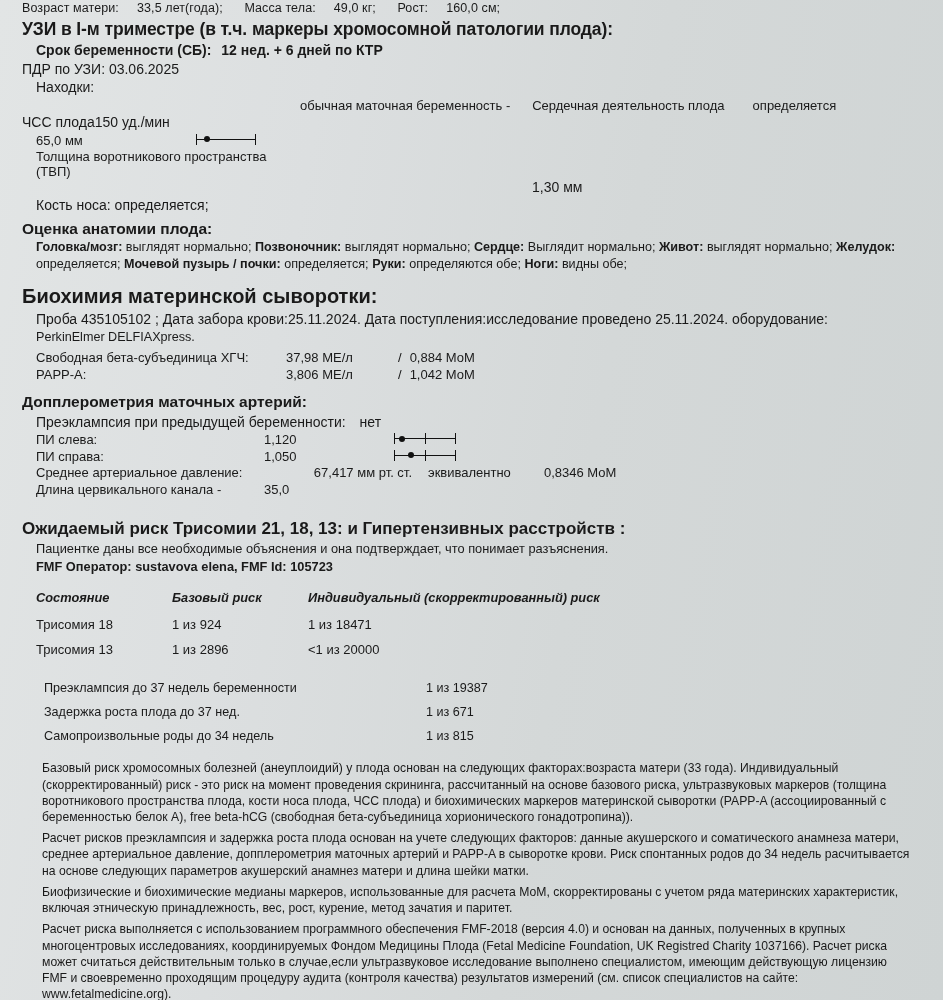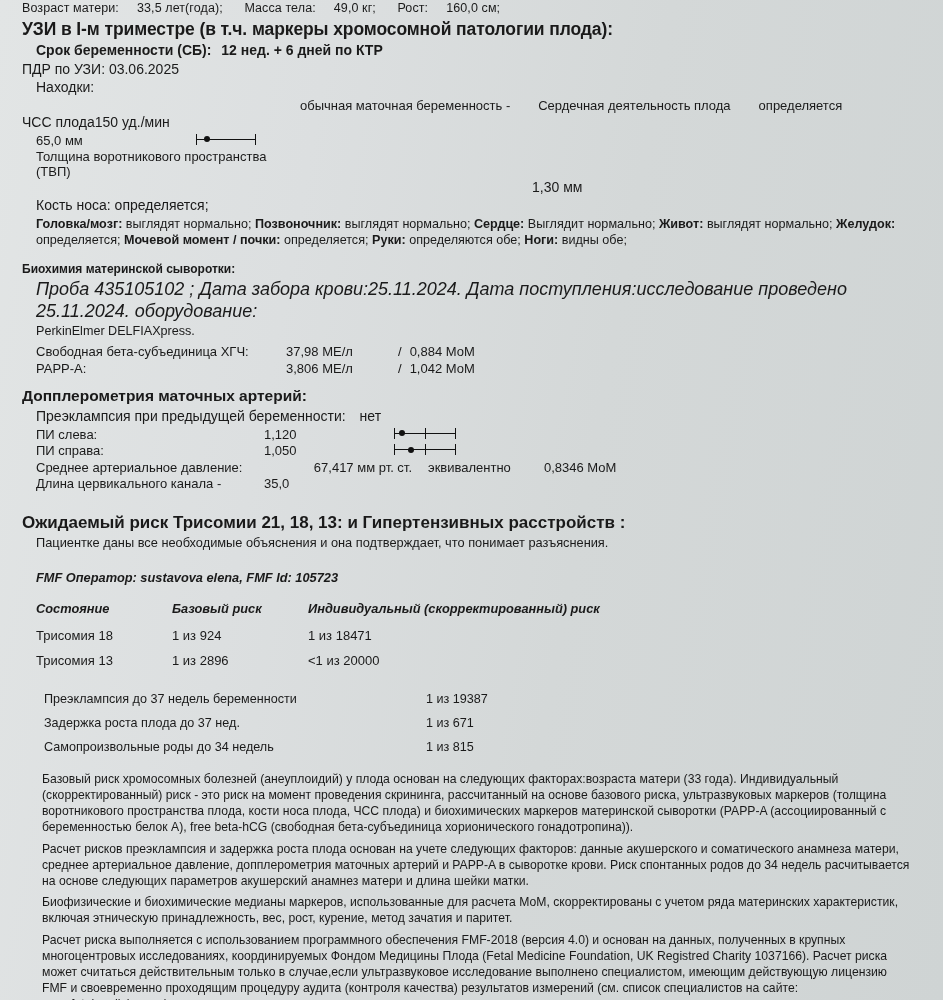--- a/index.html
+++ b/index.html
@@ -33,21 +33,21 @@
     white-space: nowrap;
   }
   .row-top span { margin-right: 18px; }
   h1.section {
     font-size: 17.5px;
     font-weight: bold;
     margin: 4px 0 2px 0;
     letter-spacing: -0.1px;
   }
   h2.section {
-    font-size: 12px;
+    font-size: 20px;
     font-weight: bold;
     margin: 13px 0 3px 0;
   }
   .line {
     font-size: 14px;
     margin: 1.5px 0;
     line-height: 1.22;
   }
   .line b, .bold { font-weight: bold; }
   .ind { padding-left: 14px; }
@@ -99,24 +99,23 @@
     border-radius: 50%;
     background: #111;
   }
   .risk-title {
     font-size: 17px;
     font-weight: bold;
     margin: 22px 0 2px 0;
   }
   .fmf {
     font-size: 12.8px;
-    font-style: italic;
     font-weight: bold;
     padding-left: 14px;
-    margin-top: 19px;
+    margin-top: 3px;
   }
   table.risk {
     margin-top: 16px;
     margin-left: 14px;
     border-collapse: collapse;
     font-size: 13px;
   }
   table.risk th {
     text-align: left;
     font-style: italic;
@@ -167,21 +166,21 @@
     <div class="line ind">
       <b>Срок беременности (СБ):</b>
       <b style="margin-left:6px;">12 нед. + 6 дней по КТР</b>
     </div>
     <div class="line">ПДР по УЗИ: 03.06.2025</div>
 
     <div class="line ind">Находки:</div>
 
     <div class="flexrow" style="padding-left:0;">
       <span class="lbl-w1" style="padding-left:278px;width:auto;">обычная маточная беременность -</span>
-      <span style="margin-left:28px;">Сердечная деятельность плода</span>
+      <span style="margin-left:22px;">Сердечная деятельность плода</span>
       <span style="margin-left:28px;">определяется</span>
     </div>
 
     <div class="line">
       <span>ЧСС плода</span><span>150 уд./мин</span>
     </div>
 
     <div class="flexrow">
       <span class="val-w">65,0 мм</span>
       <span class="whisker" style="width:60px;">
@@ -193,42 +192,43 @@
     </div>
 
     <div class="flexrow">
       <span class="lbl-w1">Толщина воротникового пространства (ТВП)</span>
       <span class="val-w"></span>
     </div>
     <div class="line" style="padding-left:510px;margin-top:-2px;">1,30 мм</div>
 
     <div class="line ind">Кость носа: определяется;</div>
 
+    <h2 class="section" style="font-size:15.5px;margin:6px 0 1px 0;">Оценка анатомии плода:</h2>
 
     <div class="anat" style="padding-left:14px;">
       <b>Головка/мозг:</b>
       <span>выглядят нормально;</span>
       <b>Позвоночник:</b>
       <span>выглядят нормально;</span>
       <b>Сердце:</b>
       <span>Выглядит нормально;</span>
       <b>Живот:</b>
       <span>выглядят нормально;</span>
       <b>Желудок:</b>
       <span>определяется;</span>
-      <b>Мочевой момент / почки:</b>
+      <b>Мочевой пузырь / почки:</b>
       <span>определяется;</span>
       <b>Руки:</b>
       <span>определяются обе;</span>
       <b>Ноги:</b>
       <span>видны обе;</span>
     </div>
 
     <h2 class="section">Биохимия материнской сыворотки:</h2>
-    <div class="line ind" style="font-size:18px;font-style:italic;">Проба 435105102 ; Дата забора крови:25.11.2024. Дата поступления:исследование проведено 25.11.2024. оборудование:</div>
+    <div class="line ind" style="font-size:14px;">Проба 435105102 ; Дата забора крови:25.11.2024. Дата поступления:исследование проведено 25.11.2024. оборудование:</div>
     <div class="line ind" style="font-size:12.6px;">PerkinElmer DELFIAXpress.</div>
 
     <div class="flexrow" style="margin-top:5px;">
       <span class="lbl-w2">Свободная бета-субъединица ХГЧ:</span>
       <span style="width:112px;flex:none;text-align:left;">37,98 МЕ/л</span>
       <span style="margin-right:8px;" class="sep">/</span>
       <span>0,884 МоМ</span>
     </div>
     <div class="flexrow">
       <span class="lbl-w2">PAPP-A:</span>

